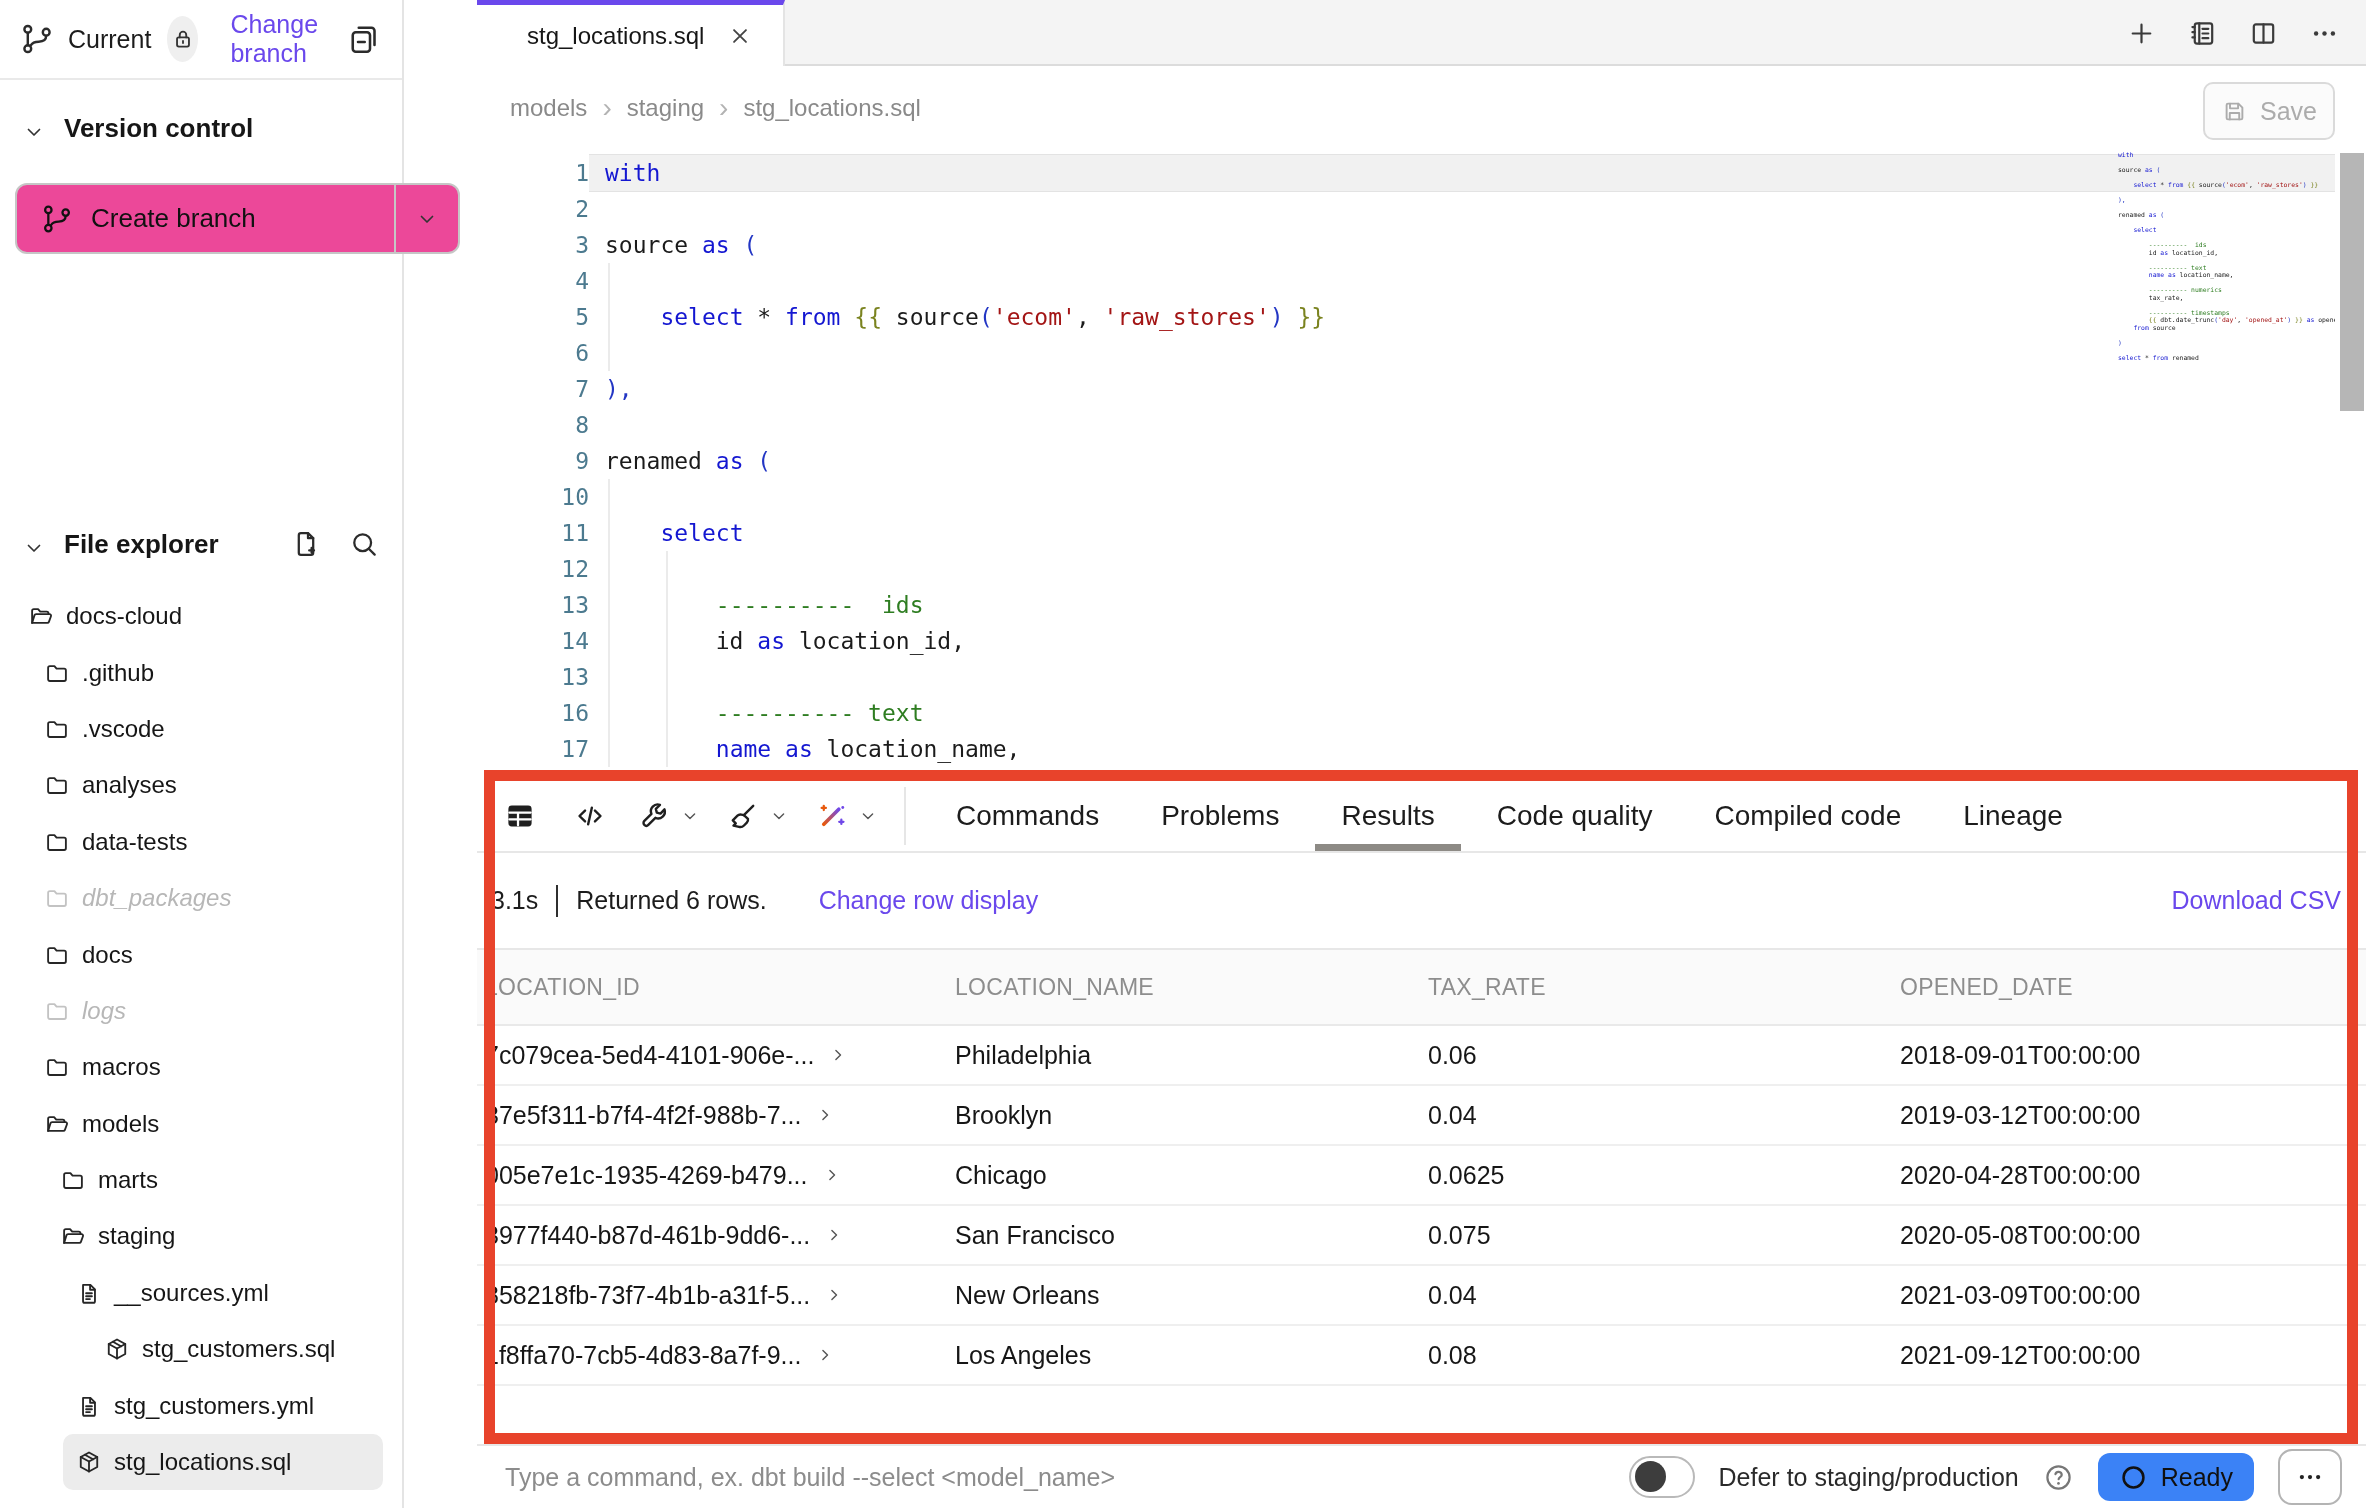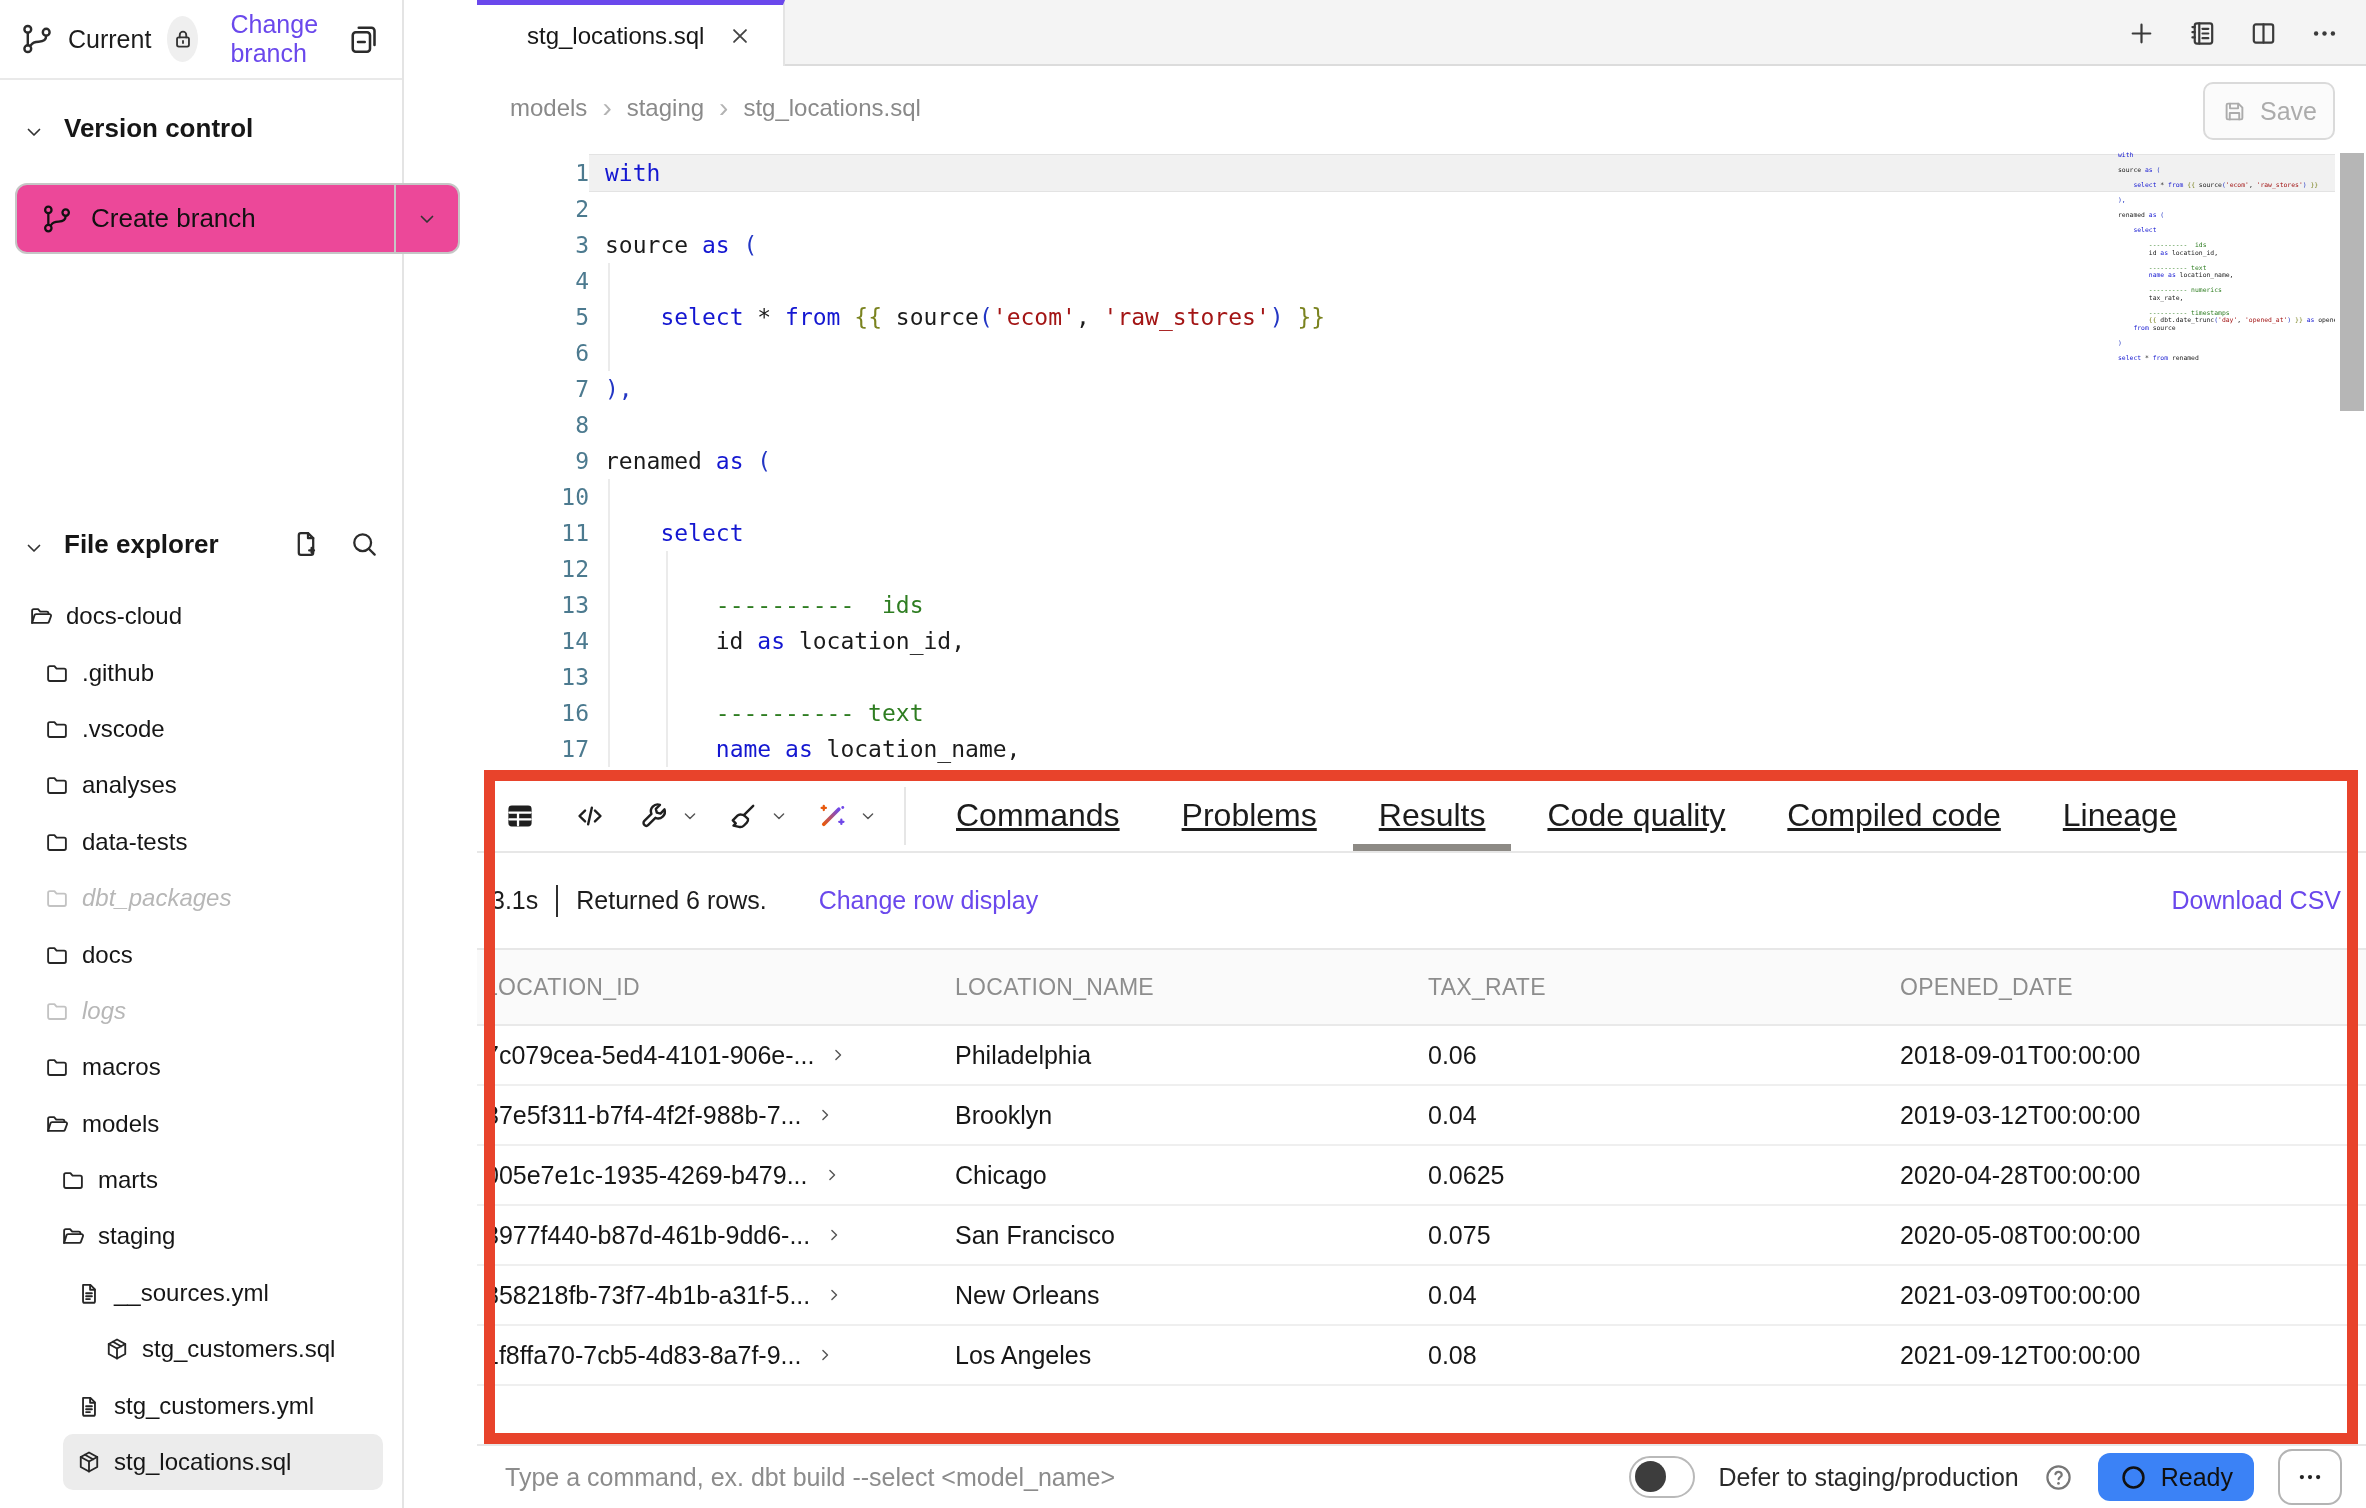--- a/index.html
+++ b/index.html
@@ -64,21 +64,21 @@
   .scrollbar{position:absolute;left:1863px;top:3px;width:24px;height:258px;background:#b6b6b6;cursor:pointer;}
 
   
   .results{position:absolute;top:780px;left:0;right:0;height:664px;background:#fff;}
   .ptoolbar{height:73px;border-bottom:2px solid #e7e7e7;display:flex;align-items:center;padding-left:26px;box-sizing:border-box;}
   .pbtn{display:flex;align-items:center;color:#1f1f1f;cursor:pointer;}
   .pbtn .main-ic{width:34px;height:34px;}
   .pbtn .chev{width:20px;height:20px;color:#555;margin-left:9px;}
   .vdiv{width:2px;height:58px;background:#e6e6e6;margin:0 50px 0 26px;flex:none;}
   .ptabs{display:flex;gap:62px;height:100%;align-items:stretch;}
-  .ptab{display:flex;align-items:center;font-size:32px;color:#1c1c1c;position:relative;cursor:pointer;text-decoration:underline;}
+  .ptab{display:flex;align-items:center;font-size:28px;color:#1c1c1c;position:relative;cursor:pointer;}
   .ptab.active{font-weight:500;}
   .ptab.active::after{content:'';position:absolute;left:-26px;right:-26px;bottom:0;height:7px;background:#8d8a85;}
   .status{height:97px;border-bottom:2px solid #e7e7e7;display:flex;align-items:center;padding:0 25px 0 14px;font-size:25px;box-sizing:border-box;}
   .pipe{width:2px;height:32px;background:#2f2f2f;margin:0 18px;flex:none;}
   .plink{color:#6a48ec;font-weight:500;cursor:pointer;}
   .crd{margin-left:52px;}
   .dl{margin-left:auto;}
   .thead{height:76px;display:grid;grid-template-columns:470px 473px 472px 1fr;align-items:center;padding-left:8px;background:#fafafa;border-bottom:2px solid #e9e9e9;color:#8d8d8d;font-size:23px;letter-spacing:.3px;box-sizing:border-box;}
   .trow{height:60px;display:grid;grid-template-columns:470px 473px 472px 1fr;align-items:center;padding-left:8px;border-bottom:2px solid #efefef;font-size:25px;color:#161616;box-sizing:border-box;}
   .idcell{display:flex;align-items:center;gap:14px;}

